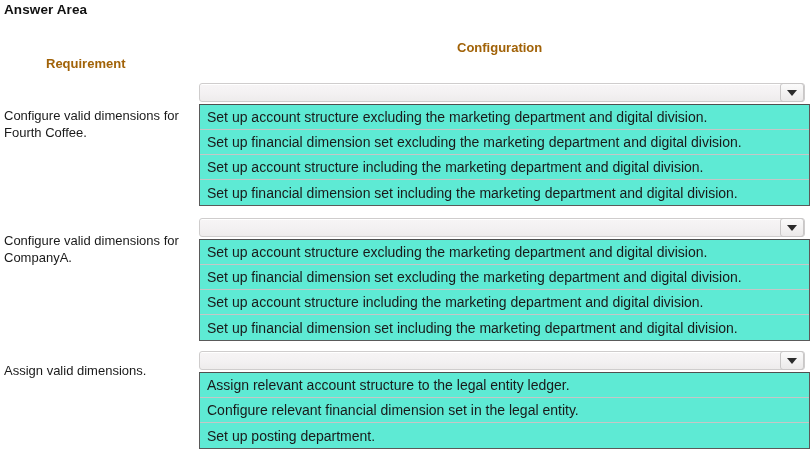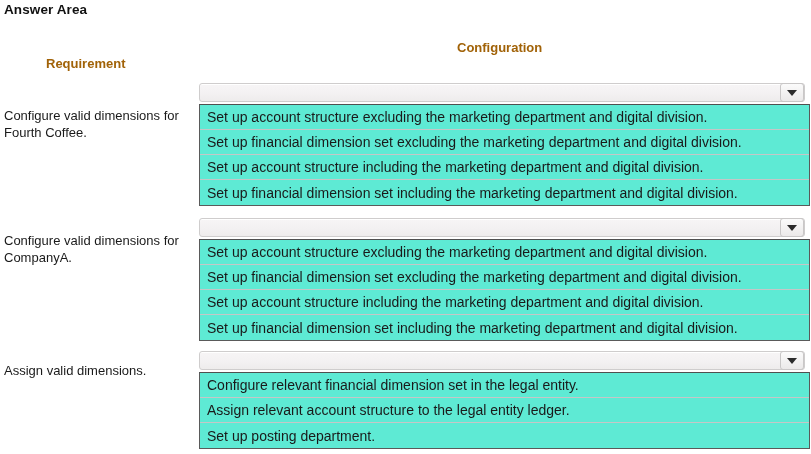--- a/index.html
+++ b/index.html
@@ -178,17 +178,17 @@
 <div class="req-label r2">Assign valid dimensions.</div>
 
 <div class="config-group g2">
   <div class="combo">
     <div class="combo-value" placeholder=""></div>
     <div class="combo-arrow-btn">
       <span class="arrow-tri"></span>
     </div>
   </div>
   <div class="option-list">
+    <div class="option-row">Assign relevant account structure to the legal entity ledger.</div>
     <div class="option-row">Configure relevant financial dimension set in the legal entity.</div>
-    <div class="option-row">Assign relevant account structure to the legal entity ledger.</div>
     <div class="option-row">Set up posting department.</div>
   </div>
 </div>
 
 </body></html>

